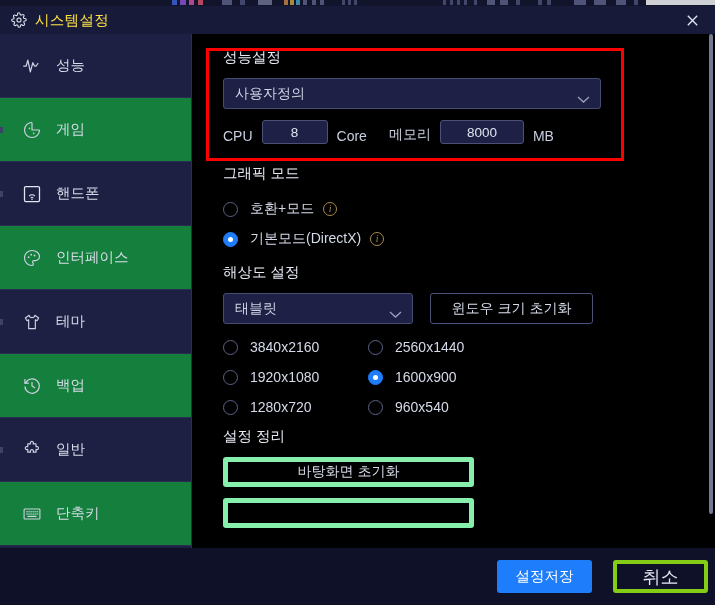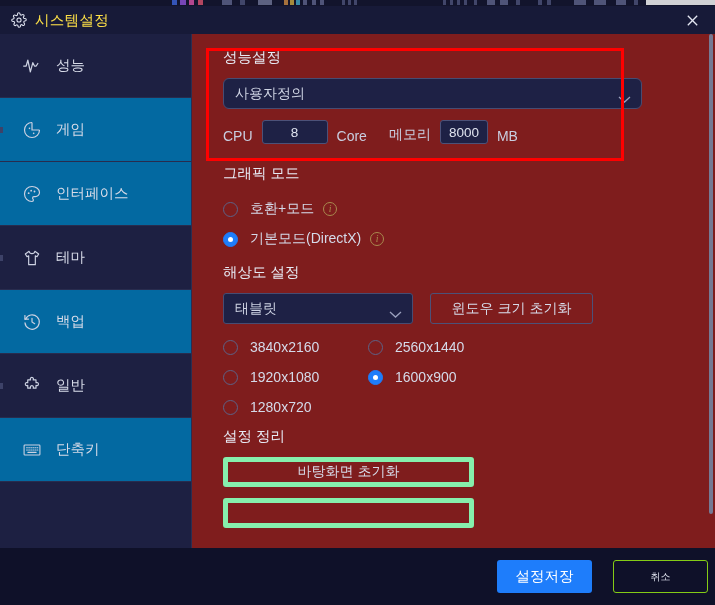--- a/index.html
+++ b/index.html
@@ -74,21 +74,21 @@
   }
   .side-item {
     position: relative;
     height: 64px;
     display: flex;
     align-items: center;
     padding-left: 22px;
     border-bottom: 1px solid #282c4e;
     cursor: pointer;
   }
-  .side-item.alt { background: #0369a1; }
+  .side-item.alt { background: #15803d; }
   .side-item .sicon {
     width: 20px; height: 20px;
     display: flex; align-items: center; justify-content: center;
     flex: 0 0 20px;
   }
   .side-item .slabel {
     margin-left: 14px;
     color: #d7dbe8;
     font-size: 14.5px;
   }
@@ -98,21 +98,21 @@
     width: 3px; height: 6px;
     margin-top: -3px;
     background: #3d4268;
   }
 
   
   .content {
     position: absolute;
     top: 34px; left: 192px;
     width: 523px; height: 514px;
-    background: #7f1d1d;
+    background: #000000;
     overflow: hidden;
   }
   .content-inner {
     position: absolute;
     top: 0; left: 0;
     width: 523px;
     padding: 14px 22px 0 31px;
   }
 
   .sec-title {
@@ -135,21 +135,21 @@
     color: #cfd4e4;
     font-size: 14px;
     cursor: pointer;
   }
   .select .chev {
     position: absolute;
     right: 10px; top: 50%;
     margin-top: -3px;
   }
 
-  .sel-perf { width: 419px; border-radius: 6px; }
+  .sel-perf { width: 378px; }
 
   
   .row {
     display: flex;
     align-items: flex-end;
     margin-top: 11px;
   }
   .row .lbl {
     color: #c9cee0;
     font-size: 14px;
@@ -159,21 +159,21 @@
     border: 1px solid #4c5178;
     border-radius: 3px;
     background: #1e2145;
     color: #dfe3ef;
     font-size: 13.5px;
     font-family: inherit;
     text-align: center;
     outline: none;
     margin: 0 9px;
   }
-  .numbox.wide { width: 48px; }
+  .numbox.wide { width: 84px; }
 
   
   .radio-line {
     display: flex;
     align-items: center;
     height: 30px;
     cursor: pointer;
   }
   .radio {
     width: 15px; height: 15px;
@@ -286,24 +286,24 @@
     border-radius: 3px;
     color: #ffffff;
     font-size: 14.5px;
     font-family: inherit;
     cursor: pointer;
   }
   .btn-ghost {
     width: 95px; height: 33px;
     margin-left: 21px;
     background: transparent;
-    border: 1px solid #84cc16;
+    border: 4px solid #84cc16;
     border-radius: 3px;
     color: #e2e6f1;
-    font-size: 10px;
+    font-size: 18px;
     font-family: inherit;
     cursor: pointer;
   }
 
   
   .annot {
     position: absolute;
     left: 206px; top: 48px;
     width: 418px; height: 113px;
     border: 3px solid #ff0000;
@@ -382,20 +382,32 @@
           <path d="M12 3a9 9 0 1 0 9 9"></path>
           <path d="M12 3v9h9"></path>
           <circle cx="9" cy="10" r="1" fill="#cdd2e2" stroke="none"></circle>
           <circle cx="14" cy="16" r="1" fill="#cdd2e2" stroke="none"></circle>
         </svg>
       </span>
       <span class="slabel">게임</span>
       <span class="nub"></span>
     </div>
 
+    <div class="side-item">
+      <span class="sicon">
+        <svg width="20" height="20" viewBox="0 0 24 24" fill="none" stroke="#e2e6f2" stroke-width="1.5">
+          <rect x="3" y="3" width="18" height="18" rx="1.5"></rect>
+          <path d="M8.5 14.5a5 5 0 0 1 7 0" stroke-width="1.3"></path>
+          <path d="M10.5 16.6a2.3 2.3 0 0 1 3 0" stroke-width="1.3"></path>
+          <circle cx="12" cy="18.3" r=".9" fill="#e2e6f2" stroke="none"></circle>
+        </svg>
+      </span>
+      <span class="slabel">핸드폰</span>
+      <span class="nub"></span>
+    </div>
 
     <div class="side-item alt">
       <span class="sicon">
         <svg width="20" height="20" viewBox="0 0 24 24" fill="none" stroke="#cdd2e2" stroke-width="1.4">
           <path d="M12 3a9 9 0 0 0 0 18c1 0 1.7-.8 1.7-1.7 0-.5-.2-.9-.5-1.2-.3-.3-.5-.7-.5-1.2 0-.9.8-1.7 1.7-1.7H16a5 5 0 0 0 5-5c0-4-4-7.2-9-7.2z"></path>
           <circle cx="8" cy="11" r="1.1" fill="#cdd2e2" stroke="none"></circle>
           <circle cx="11" cy="8" r="1.1" fill="#cdd2e2" stroke="none"></circle>
           <circle cx="15" cy="9" r="1.1" fill="#cdd2e2" stroke="none"></circle>
         </svg>
       </span>
@@ -510,20 +522,24 @@
             <span class="rlabel">1920x1080</span>
           </div>
           <div class="radio-line">
             <span class="radio on"></span>
             <span class="rlabel">1600x900</span>
           </div>
           <div class="radio-line">
             <span class="radio"></span>
             <span class="rlabel">1280x720</span>
           </div>
+          <div class="radio-line">
+            <span class="radio"></span>
+            <span class="rlabel">960x540</span>
+          </div>
         </div>
       </div>
 
       <div class="sec" style="margin-top:3px">
         <div class="sec-title">설정 정리</div>
         <button class="wide-btn">바탕화면 초기화</button>
         <button class="wide-btn"></button>
       </div>
 
     </div>

